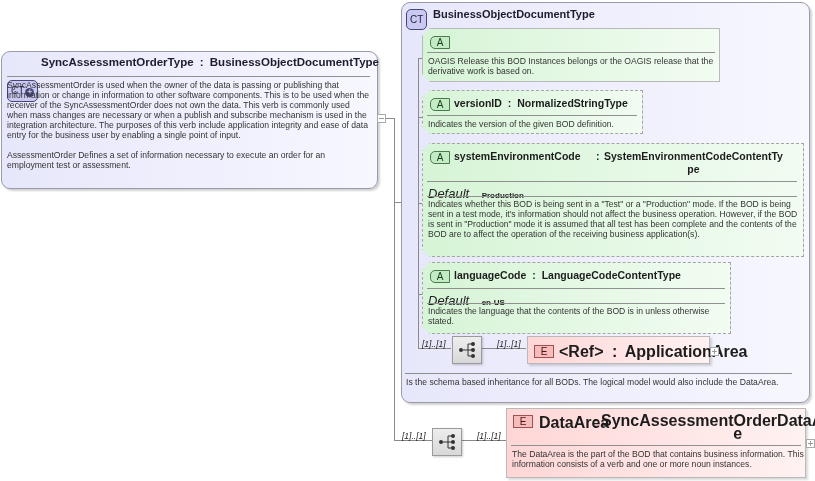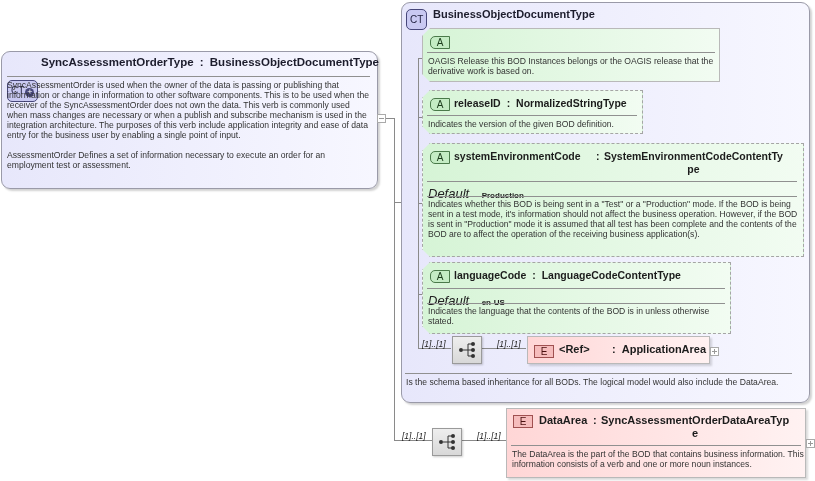--- a/index.html
+++ b/index.html
@@ -57,21 +57,21 @@
   .el-box {
     position:absolute;
     background:linear-gradient(to right, #ffd6d6 0%, #fff2f2 100%);
     border:1px solid #b9b9b9;
     box-shadow:2px 2px 2px rgba(0,0,0,0.15);
   }
   .badge-e {
     position:absolute; font-size:10px; line-height:11px; width:18px; text-align:center;
     border:1px solid #a05050; background:#f6bcbc; color:#4a1010;
   }
-  .el-title { position:absolute; font-weight:bold; font-size:11px; color:#1c1c1c; white-space:nowrap; }
+  .el-title { position:absolute; font-weight:bold; font-size:16px; color:#1c1c1c; white-space:nowrap; }
 
   .seq-box {
     position:absolute; width:28px; height:26px;
     background:linear-gradient(#eeeeee, #d8d8d8);
     border:1px solid #9a9a9a;
     box-shadow:1px 1px 2px rgba(0,0,0,0.2);
   }
   .card { position:absolute; font-style:italic; font-size:8.5px; color:#222; white-space:nowrap; }
 
   .expander {
@@ -129,21 +129,21 @@
 
   <div class="attr-box" style="left:20px;top:25px;width:296px;height:52px;">
     <span class="badge-a" style="left:7px;top:7px;">A</span>
     <div class="sep" style="left:4px;top:23px;width:288px;"></div>
     <div class="abs doc" style="left:5px;top:27px;width:290px;">OAGIS Release this BOD Instances belongs or the OAGIS release that the derivative work is based on.</div>
   </div>
 
   <div class="attr-box dashed" style="left:20px;top:87px;width:219px;height:42px;">
     <span class="badge-a" style="left:7px;top:7px;">A</span>
     <div class="attr-title" style="left:31px;top:6px;">
-      <span>releaseID</span>
+      <span>versionID</span>
       <span style="margin:0 3px;">:</span>
       <span>NormalizedStringType</span>
     </div>
     <div class="sep" style="left:4px;top:24px;width:210px;"></div>
     <div class="abs doc" style="left:5px;top:28px;width:212px;">Indicates the version of the given BOD definition.</div>
   </div>
 
   <div class="attr-box dashed" style="left:20px;top:140px;width:380px;height:112px;">
     <span class="badge-a" style="left:7px;top:7px;">A</span>
     <div class="attr-title" style="left:31px;top:6px;">systemEnvironmentCode</div>

